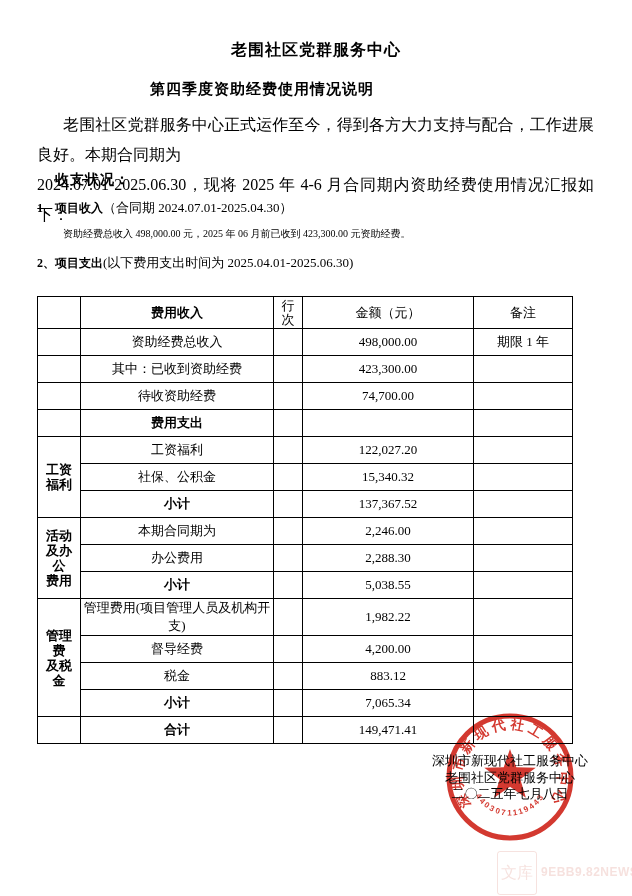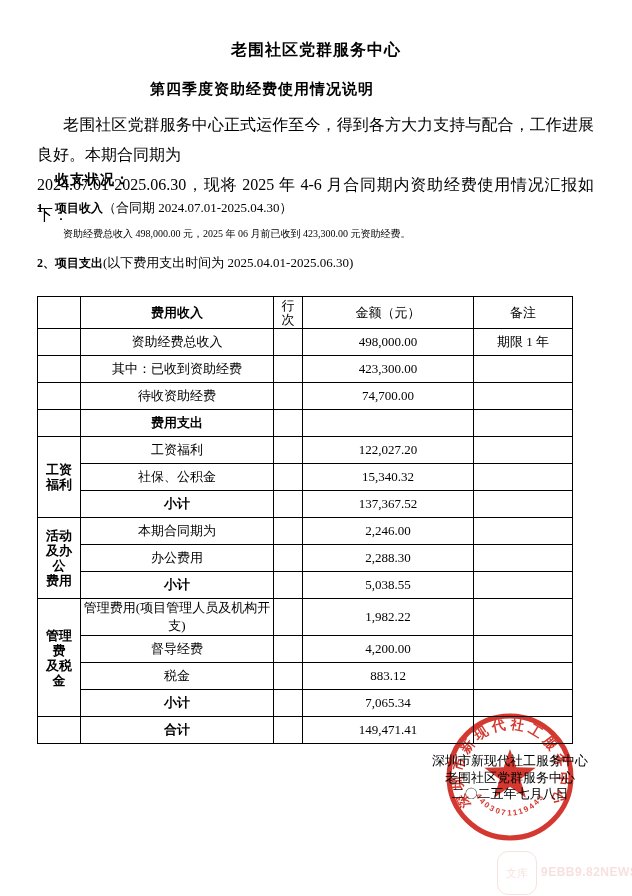--- a/index.html
+++ b/index.html
@@ -49,22 +49,22 @@
     left:420px;top:753px;width:180px;text-align:center;
     font-size:13px;line-height:16.5px;z-index:2;
   }
   .stamp-wrap{left:435px;top:702px;width:150px;height:150px;z-index:3;
     mix-blend-mode:multiply;opacity:0.92;}
   .watermark{
     left:497px;top:851px;width:135px;height:45px;z-index:1;
   }
   .wm-logo{
     position:absolute;left:0;top:0;width:38px;height:42px;
-    border:1px solid rgba(225,160,150,0.30);border-radius:11px;
-    color:rgba(225,160,150,0.30);font-size:11px;line-height:42px;text-align:center;
+    border:1px solid rgba(225,160,150,0.30);border-radius:3px;
+    color:rgba(225,160,150,0.30);font-size:16px;line-height:42px;text-align:center;
     font-family:"Liberation Sans",sans-serif;
   }
   .wm-text{
     position:absolute;left:44px;top:14px;
     font-family:"Liberation Sans",sans-serif;font-weight:bold;
     font-size:12px;letter-spacing:0.5px;color:rgba(230,170,160,0.35);
   }
 </style>
 </head>
 <body>

